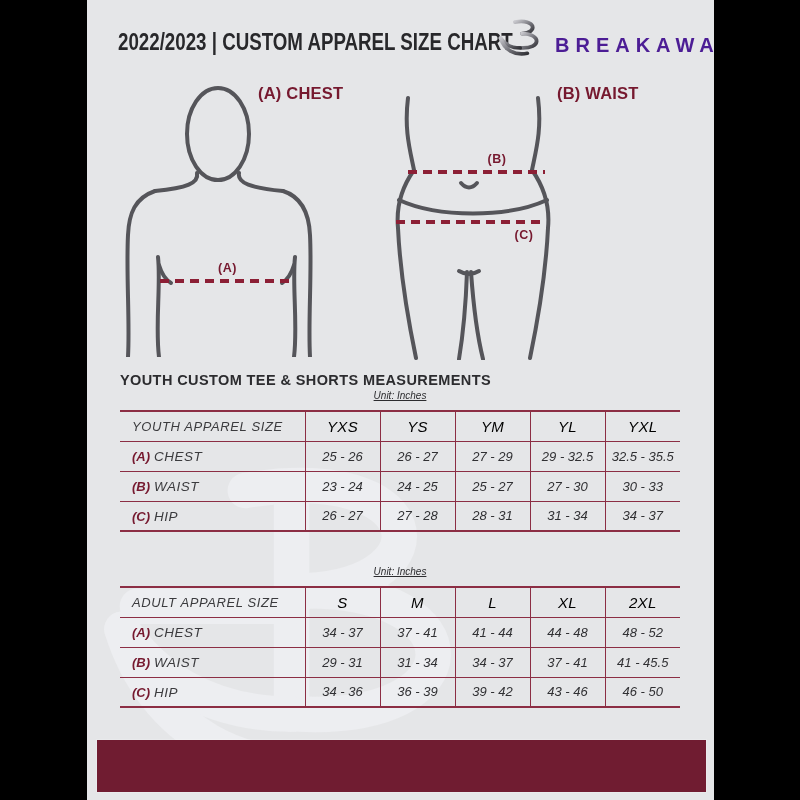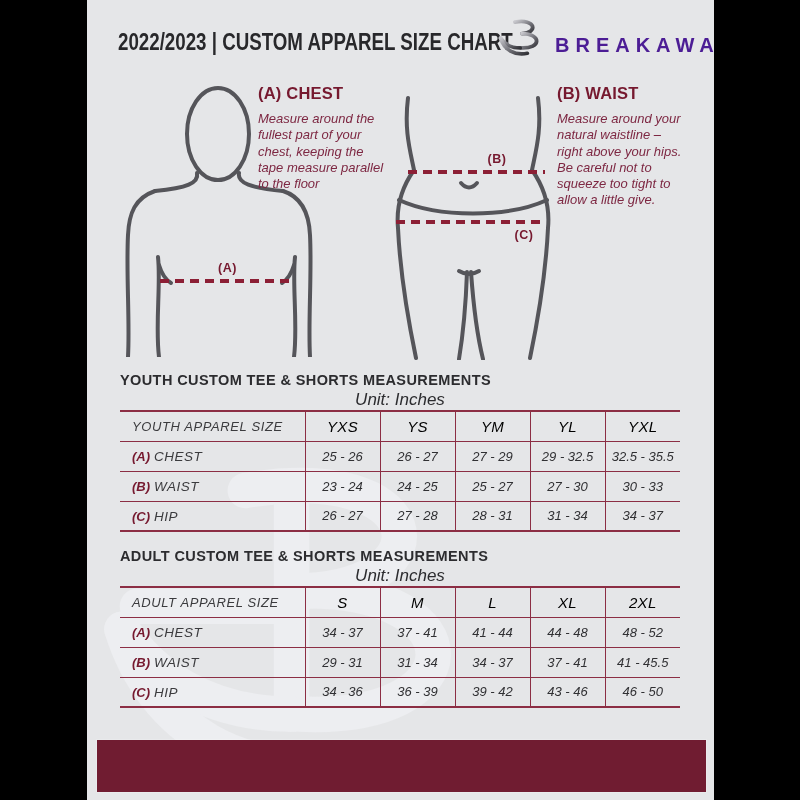--- a/index.html
+++ b/index.html
@@ -36,22 +36,22 @@
     letter-spacing:.5px;text-align:center;}
 
   
   .instr{position:absolute;}
   .instr h3{font-size:16.5px;font-weight:800;color:var(--maroon);letter-spacing:.2px;margin-bottom:8px;}
   .instr p{font-size:13px;font-style:italic;color:var(--maroon-soft);line-height:1.25;white-space:pre-line;}
 
   
   .sec-title{position:absolute;left:33px;width:560px;text-align:left;font-size:14.5px;
     font-weight:700;color:#2c2c2f;letter-spacing:.4px;}
-  .sec-unit{position:absolute;left:33px;width:560px;text-align:center;font-size:17px;
-    font-style:italic;color:#2c2c2f;}
+  .sec-unit{position:absolute;left:33px;width:560px;text-align:center;font-size:10px;
+    font-style:italic;color:#2c2c2f;text-decoration:underline;}
   .size-table{position:absolute;left:33px;width:560px;border-collapse:collapse;table-layout:fixed;
     border-top:2px solid var(--line);border-bottom:2px solid var(--line);background:transparent;}
   .size-table col.c0{width:185px;}
   .size-table col.c{width:75px;}
   .size-table th,.size-table td{height:30px;padding:0;text-align:center;vertical-align:middle;
     border-left:1.5px solid var(--line);font-weight:400;font-style:italic;}
   .size-table th:first-child,.size-table td:first-child{border-left:none;text-align:left;padding-left:12px;}
   .size-table thead tr{border-bottom:1.5px solid var(--line);}
   .size-table tbody tr + tr{border-top:1.5px solid var(--line);}
   .size-head{font-size:13px;color:#3b3b3e;letter-spacing:.6px;}
@@ -131,34 +131,23 @@
           <path d="M78 177 C80 205 84 240 90 264"></path>
         </svg>
       </div>
       <div class="diag-label" style="left:380px;top:152px;width:60px;">(B)</div>
       <div class="dash" style="left:321px;top:170px;width:137px;"></div>
       <div class="dash" style="left:309px;top:220px;width:144px;"></div>
       <div class="diag-label" style="left:407px;top:228px;width:60px;">(C)</div>
 
       <div class="instr" style="left:171px;top:84px;width:145px;">
         <h3>(A) CHEST</h3>
-        <p>Measure around the
-fullest part of your
-chest, keeping the
-tape measure parallel
-to the floor</p>
       </div>
       <div class="instr" style="left:470px;top:84px;width:152px;">
         <h3>(B) WAIST</h3>
-        <p>Measure around your
-natural waistline –
-right above your hips.
-Be careful not to
-squeeze too tight to
-allow a little give.</p>
       </div>
       <div class="instr" style="left:470px;top:220px;width:152px;">
       </div>
 
       <div class="sec-title" style="top:372px;">YOUTH CUSTOM TEE &amp; SHORTS MEASUREMENTS</div>
       <div class="sec-unit" style="top:390px;">Unit: Inches</div>
       <table class="size-table" style="top:410px;">
         <colgroup>
             <col class="c0">
             <col class="c">
@@ -204,21 +193,20 @@
             </td>
             <td class="val">26 - 27</td>
             <td class="val">27 - 28</td>
             <td class="val">28 - 31</td>
             <td class="val">31 - 34</td>
             <td class="val">34 - 37</td>
           </tr>
         </tbody>
       </table>
 
-      <div class="sec-title" style="top:548px;">ADULT CUSTOM TEE &amp; SHORTS MEASUREMENTS</div>
       <div class="sec-unit" style="top:566px;">Unit: Inches</div>
       <table class="size-table" style="top:586px;">
         <colgroup>
             <col class="c0">
             <col class="c">
             <col class="c">
             <col class="c">
             <col class="c">
             <col class="c">
           </colgroup>

